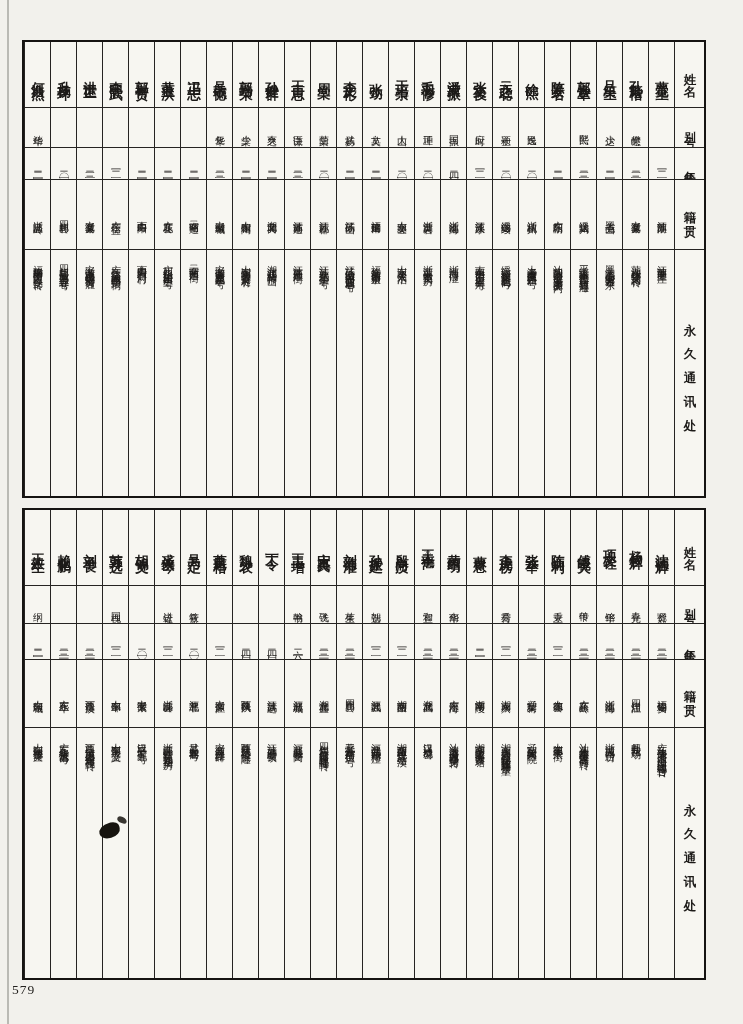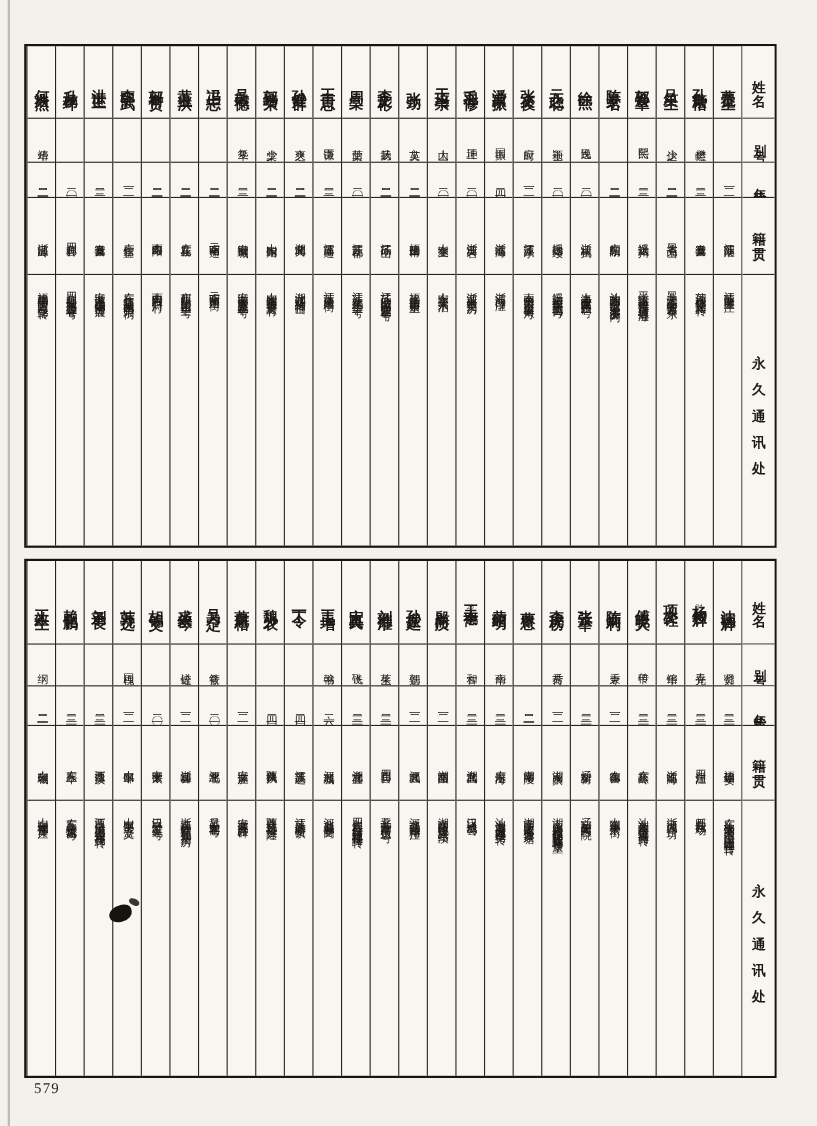--- a/index.html
+++ b/index.html
@@ -43,21 +43,21 @@
   
   .hd .cell{background:#f7f6f1;}
   .hd .vt{font-weight:700;}
   .h-name .vt{font-size:12.5px;letter-spacing:12px;}
   .h-alias .vt{font-size:11.5px;letter-spacing:6px;}
   .h-age .vt{font-size:11.5px;letter-spacing:2px;}
   .h-native .vt{font-size:12.5px;letter-spacing:14px;}
   .hd .c-addr{justify-content:center;padding-top:0;}
   .h-addr .vt{font-size:12.5px;letter-spacing:24px;}
   .note{font-size:6.5px;color:#3a3836;margin-top:1px;writing-mode:horizontal-tb;}
-  .page-number{position:absolute;left:31px;top:982px;font-size:13.5px;letter-spacing:1px;color:#24221f;}
+  .page-number{position:absolute;left:12px;top:982px;font-size:13.5px;letter-spacing:1px;color:#24221f;}
   .ink-blot{position:absolute;background:#17140f;}
   .b1{left:99px;top:823px;width:21px;height:15px;border-radius:62% 40% 55% 48%;transform:rotate(-14deg);}
   .b2{left:117px;top:817px;width:10px;height:6px;border-radius:50% 60% 45% 55%;transform:rotate(22deg);opacity:.85;}
 </style>
 </head>
 <body>
 
 <div class="page">
   <div class="binding-line"></div>
   <section class="table t1" id="table1">

